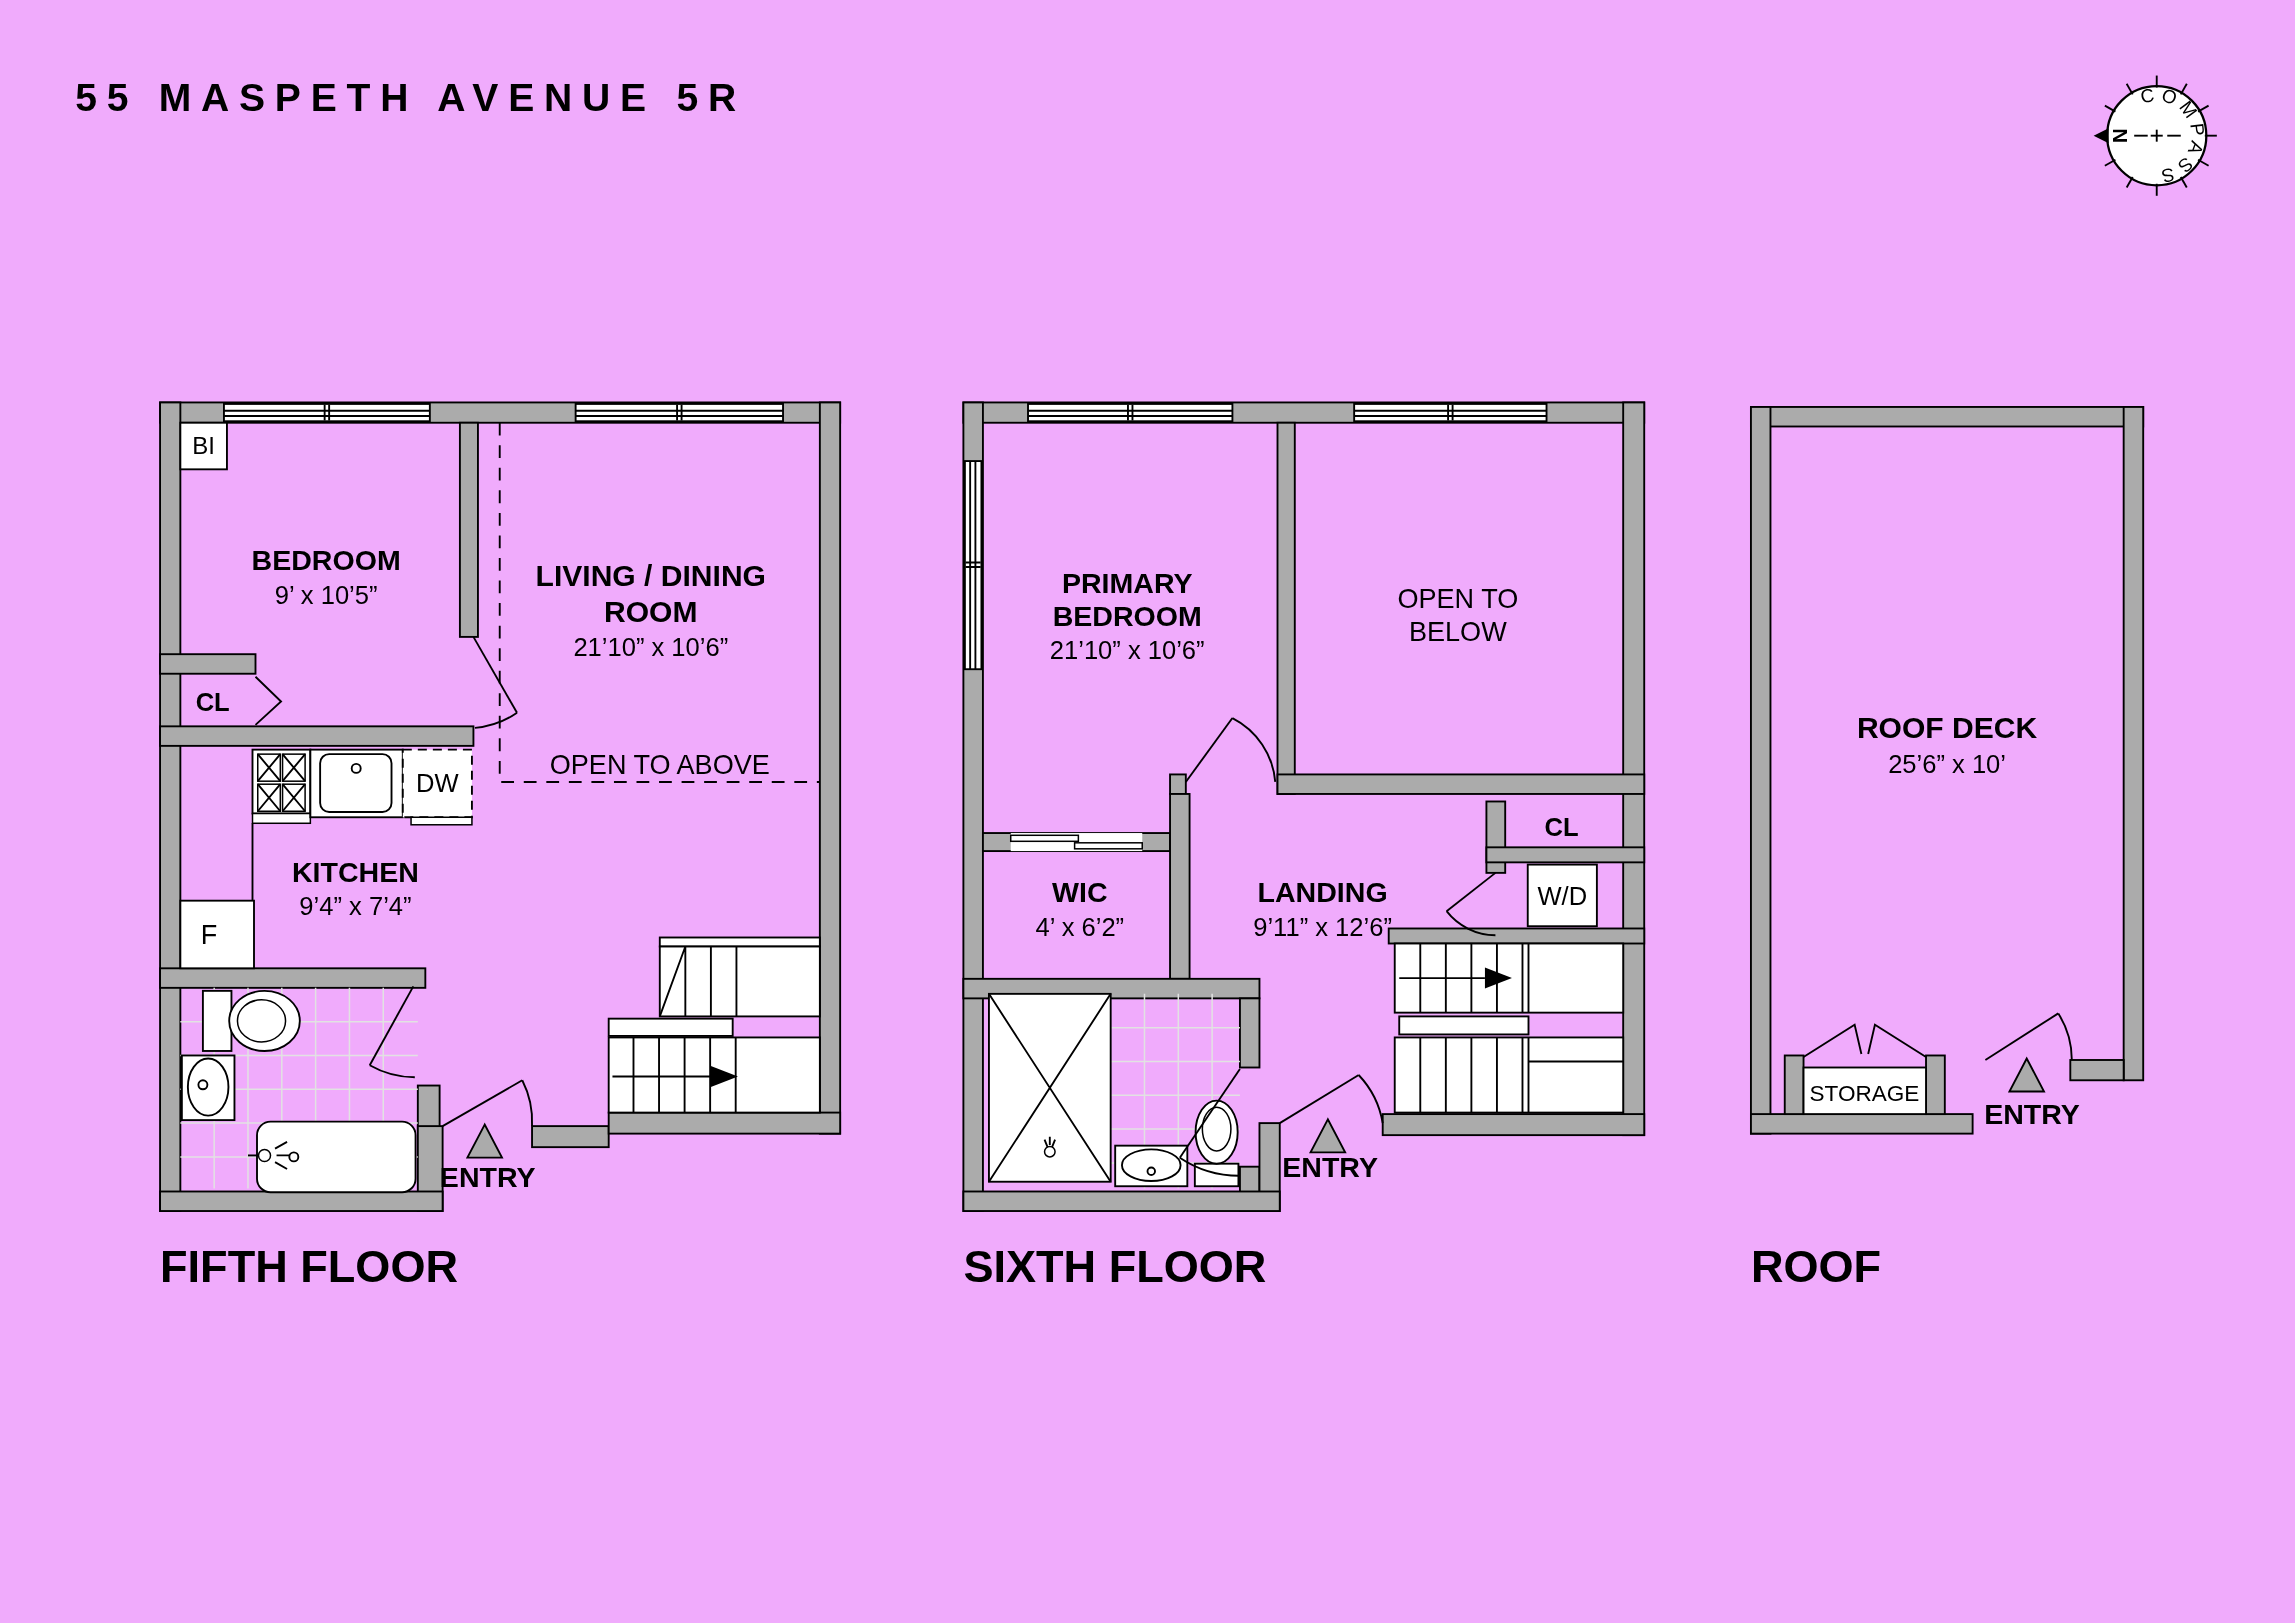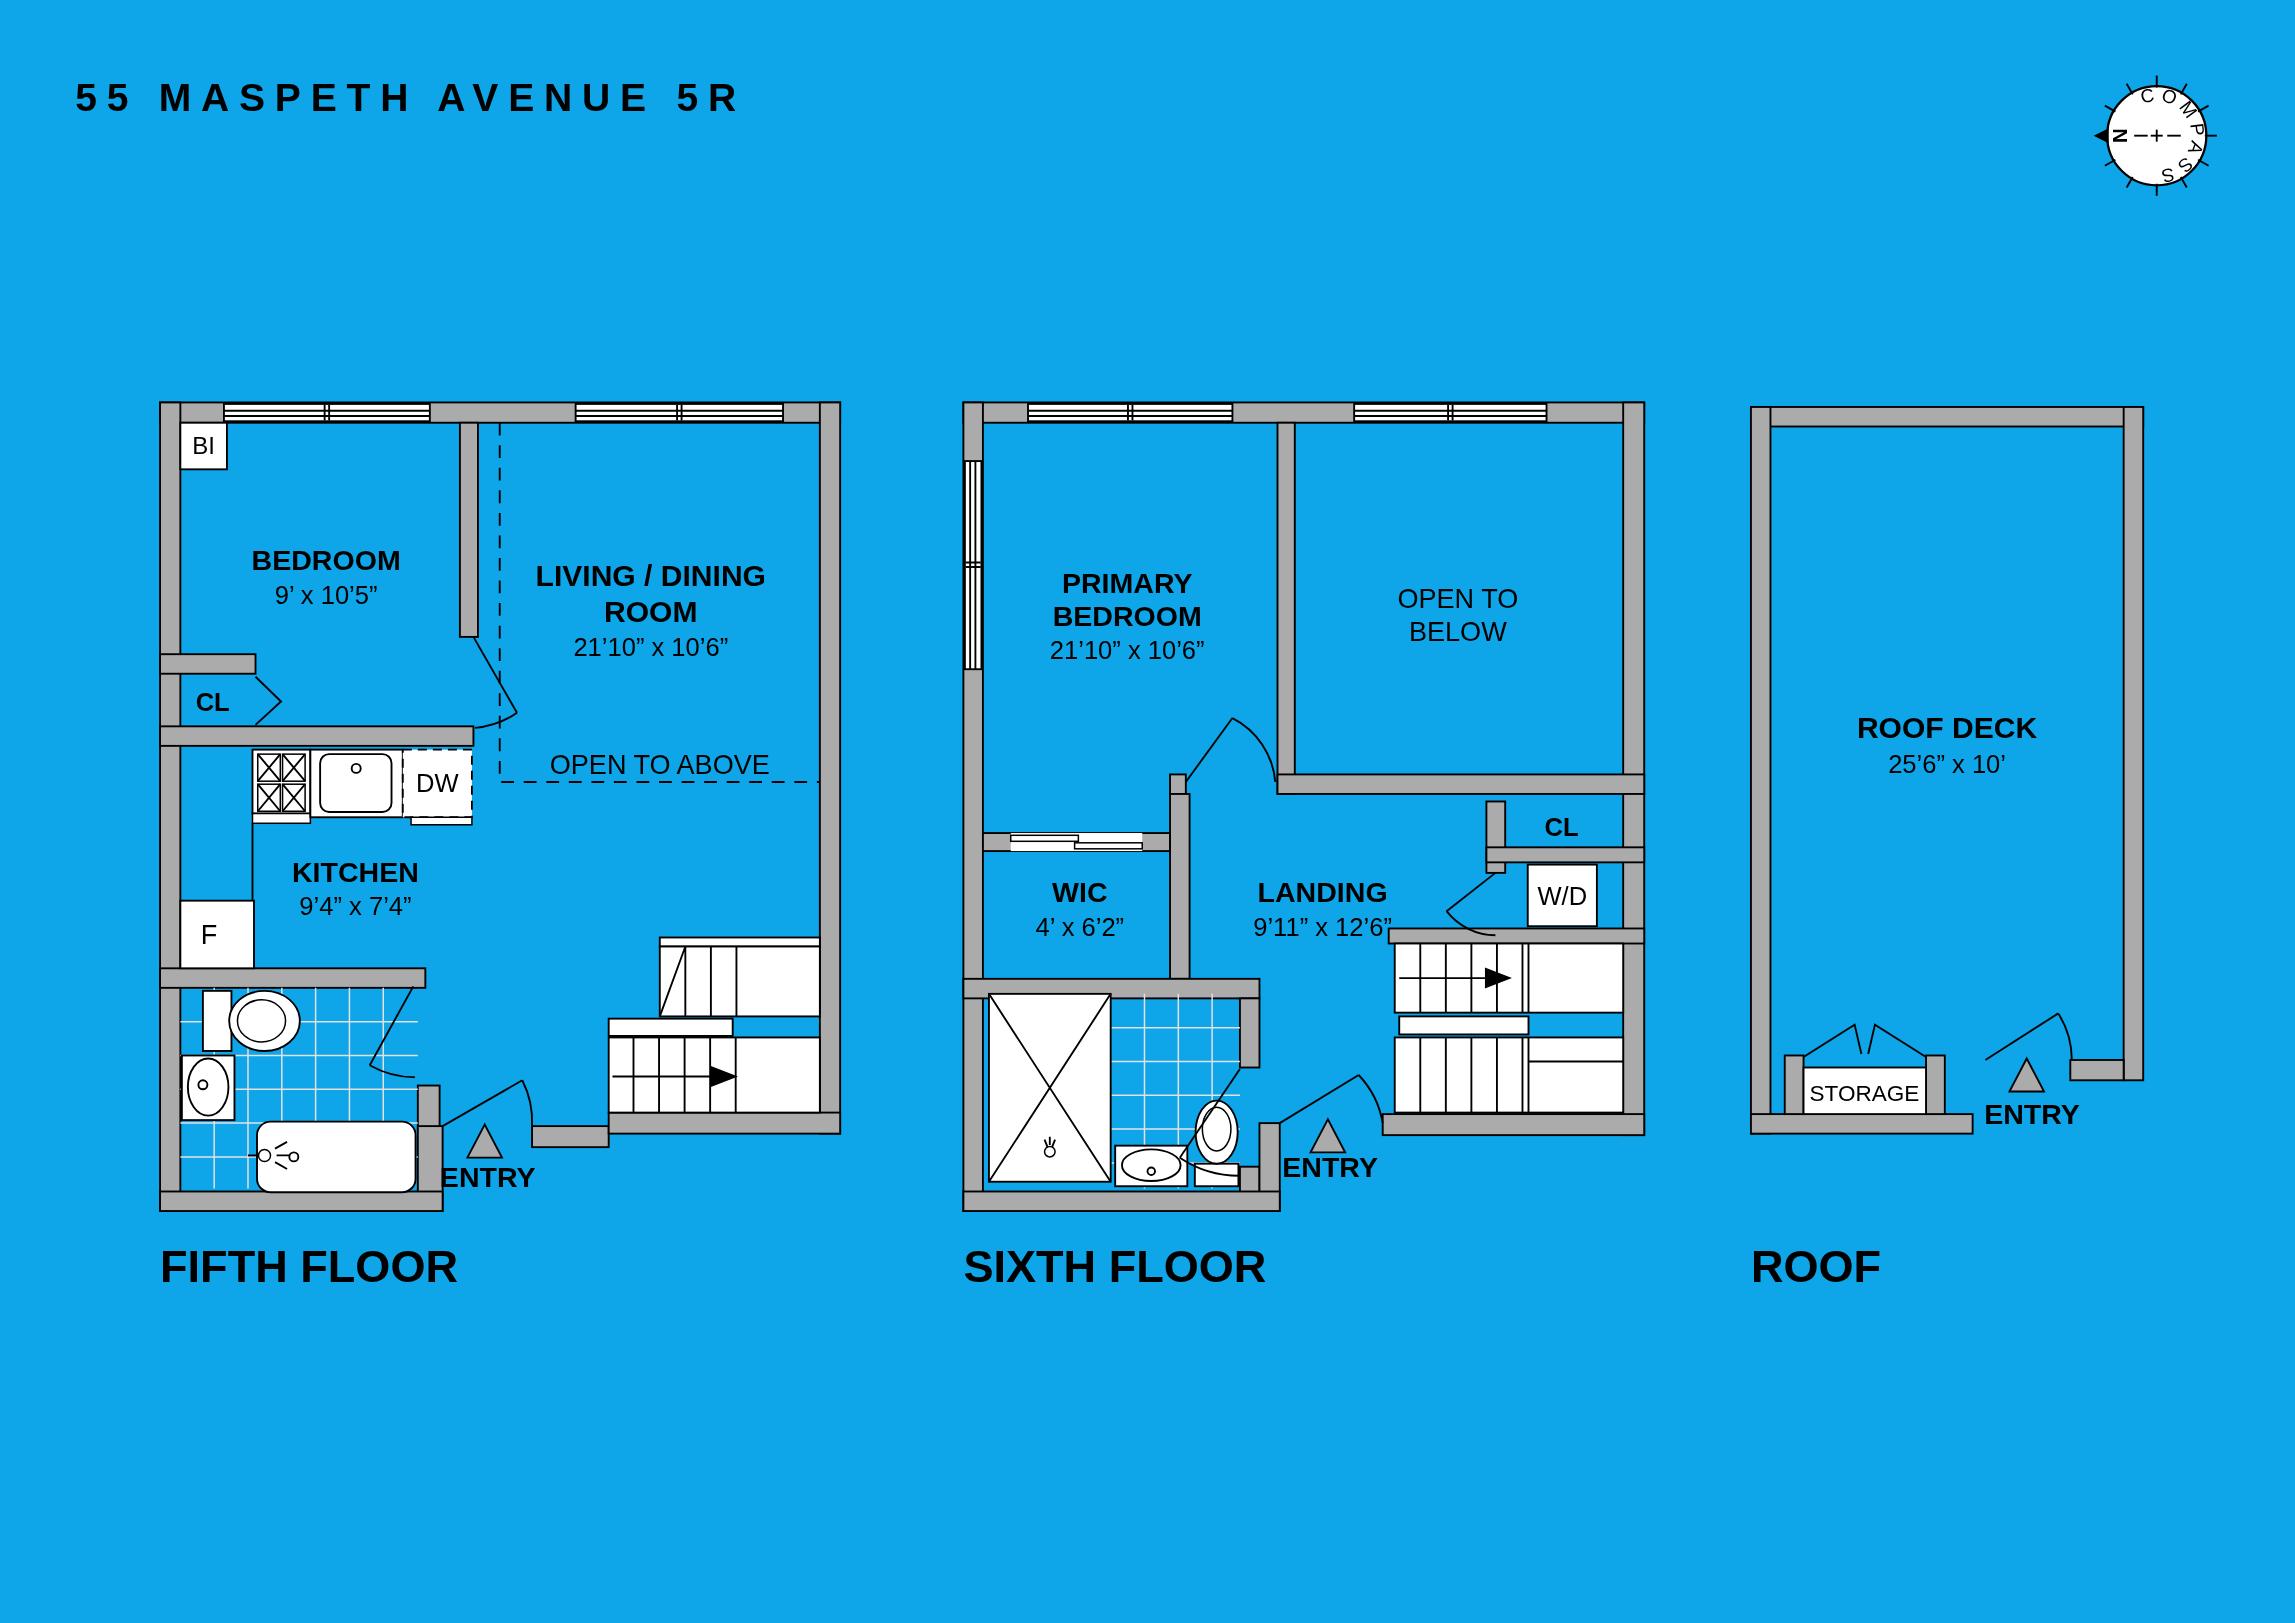--- a/index.html
+++ b/index.html
@@ -1,16 +1,16 @@
 <!DOCTYPE html>
 <html style="font-size:12px"><head>
 <meta charset="utf-8">
 <style>
   html,body{margin:0;padding:0;background:#ffffff;}
-  #canvas{position:relative;width:2295px;height:1624px;background:#0ea5e9;overflow:hidden;}
+  #canvas{position:relative;width:2295px;height:1624px;background:#f0abfc;overflow:hidden;}
   svg{position:absolute;left:0;top:0;}
   text{font-family:"Liberation Sans",sans-serif;fill:#000;}
   .b{font-weight:bold;}
   .mid{text-anchor:middle;}
   .wall{fill:#ababab;stroke:#000;stroke-width:2.5;}
   .wht{fill:#fff;stroke:#000;stroke-width:2.5;}
   .thin{stroke-width:2;}
   .ln{fill:none;stroke:#000;stroke-width:2.5;}
   .tile{stroke:#e2e2e2;stroke-width:2;fill:none;}
   .dash{fill:none;stroke:#000;stroke-width:2.5;stroke-dasharray:17 13;}

